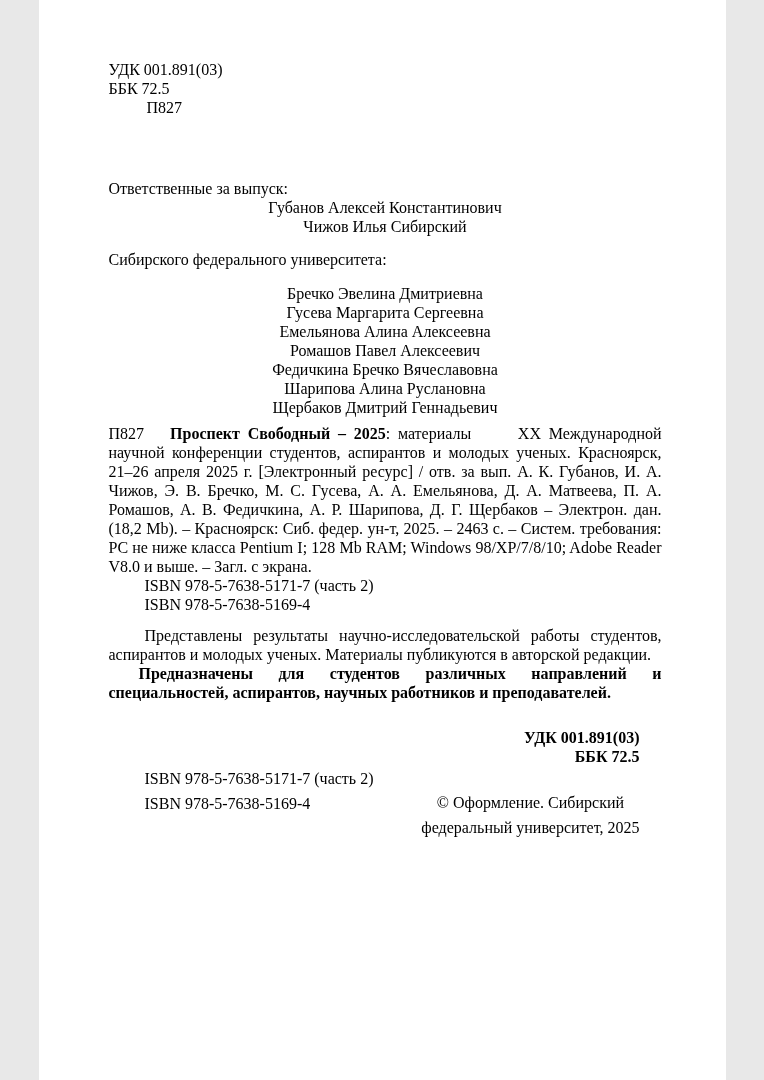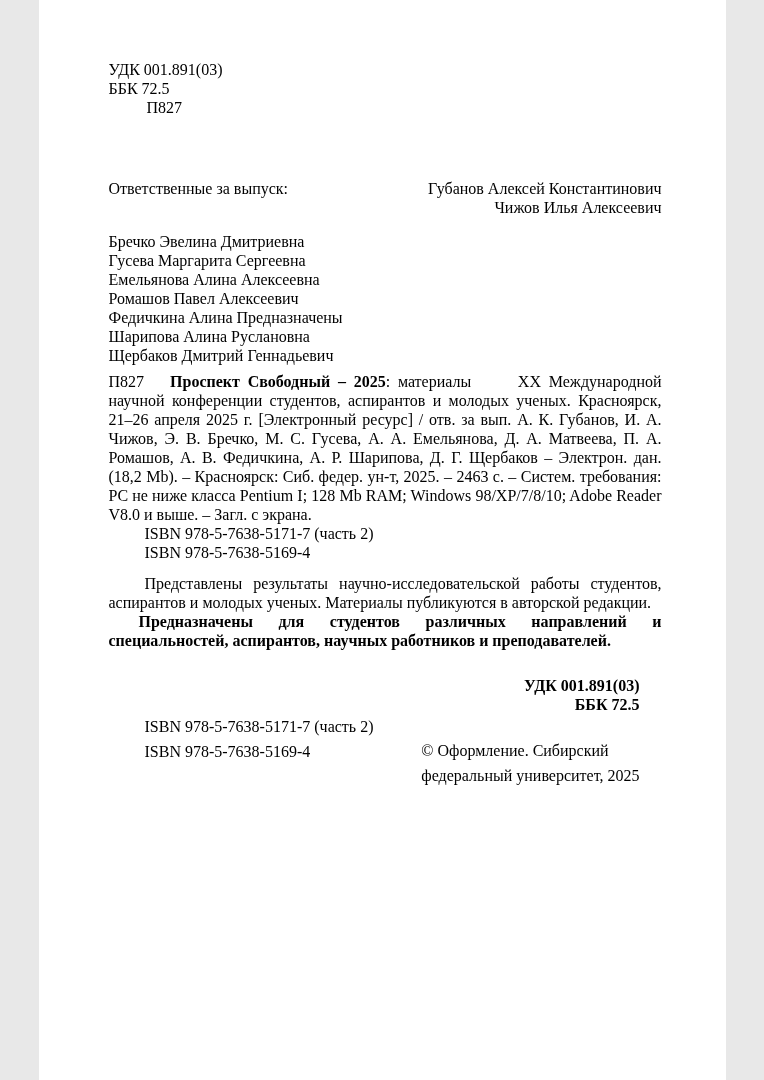--- a/index.html
+++ b/index.html
@@ -11,75 +11,76 @@
     font-family: "Liberation Serif", "DejaVu Serif", serif;
     font-size: 16px; line-height: 19px;
     position: relative; overflow: hidden;
     margin: 0 auto;
   }
   .content { padding: 60px 64px 0 70px; }
 
   .top-codes div { white-space: nowrap; }
   .sign-indent { padding-left: 38px; }
 
-  .responsible { display: flex; justify-content: space-between; margin-top: 62px; }
-  .responsible-names { text-align: right; }
+  .responsible { display: flex; justify-content: space-between; margin-top: 62px; flex-direction: column; }
+  .responsible-names { text-align: center; }
 
   .members-intro { margin-top: 14px; }
 
-  .members-names { margin-top: 15px; text-align: left; }
+  .members-names { margin-top: 15px; text-align: center; }
 
   .bib { margin-top: 7px; text-align: justify; }
   .bib .code { display: inline-block; margin-right: 26px; }
   .bib .bib-title { font-weight: bold; }
 
   .isbn-block div { padding-left: 36px; text-align: left; }
 
   .annotation { margin-top: 12px; }
   .annotation p { margin: 0; text-align: justify; }
   .annotation .p1 { text-indent: 36px; }
   .annotation .p2 { text-indent: 30px; font-weight: bold; }
 
   .bottom-codes { margin-top: 26px; text-align: right; font-weight: bold; padding-right: 22px; }
 
   .bottom-row { display: flex; justify-content: space-between; margin-top: 3px; }
   .bottom-isbn div { padding-left: 36px; }
   .bottom-isbn .line1 { margin-bottom: 6px; }
-  .bottom-copyright { text-align: left; padding-right: 22px; margin-top: 24px; }
+  .bottom-copyright { text-align: center; padding-right: 22px; margin-top: 24px; }
   .bottom-copyright .line1 { margin-bottom: 6px; }
 </style>
 </head>
 <body>
 
 <div class="page">
   <div class="content">
 
     <div class="top-codes">
       <div>УДК 001.891(03)</div>
       <div>ББК 72.5</div>
       <div class="sign-indent">П827</div>
     </div>
 
     <div class="responsible">
       <div>Ответственные за выпуск:</div>
       <div class="responsible-names">
         <div>Губанов Алексей Константинович</div>
-        <div>Чижов Илья Алексеевич</div>
+        <div>Чижов Илья Сибирский</div>
       </div>
     </div>
 
     <div class="members-intro">
+      <div>Сибирского федерального университета:</div>
     </div>
 
     <div class="members-names">
       <div>Бречко Эвелина Дмитриевна</div>
       <div>Гусева Маргарита Сергеевна</div>
       <div>Емельянова Алина Алексеевна</div>
       <div>Ромашов Павел Алексеевич</div>
-      <div>Федичкина Алина Предназначены</div>
+      <div>Федичкина Бречко Вячеславовна</div>
       <div>Шарипова Алина Руслановна</div>
       <div>Щербаков Дмитрий Геннадьевич</div>
     </div>
 
     <div class="bib">
       <span class="code">П827</span><span class="bib-title">Проспект Свободный – 2025</span><span>: материалы&nbsp;&nbsp;&nbsp;&nbsp;&nbsp; XX Международной научной конференции студентов, аспирантов и молодых ученых. Красноярск, 21–26 апреля 2025 г. [Электронный ресурс] / отв. за вып. А. К. Губанов, И. А. Чижов, Э. В. Бречко, М. С. Гусева, А. А. Емельянова, Д. А. Матвеева, П. А. Ромашов, А. В. Федичкина, А. Р. Шарипова, Д. Г. Щербаков – Электрон. дан. (18,2 Mb). – Красноярск: Сиб. федер. ун-т, 2025. – 2463 с. – Систем. требования: PC не ниже класса Pentium I; 128 Mb RAM; Windows 98/XP/7/8/10; Adobe Reader V8.0 и выше. – Загл. с экрана.</span>
       <div class="isbn-block">
         <div>ISBN 978-5-7638-5171-7 (часть 2)</div>
         <div>ISBN 978-5-7638-5169-4</div>
       </div>

